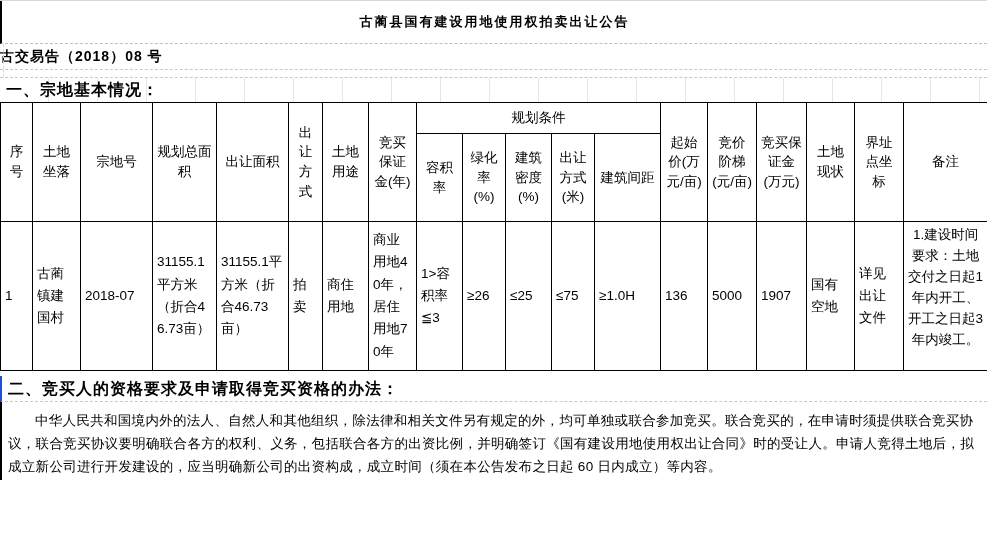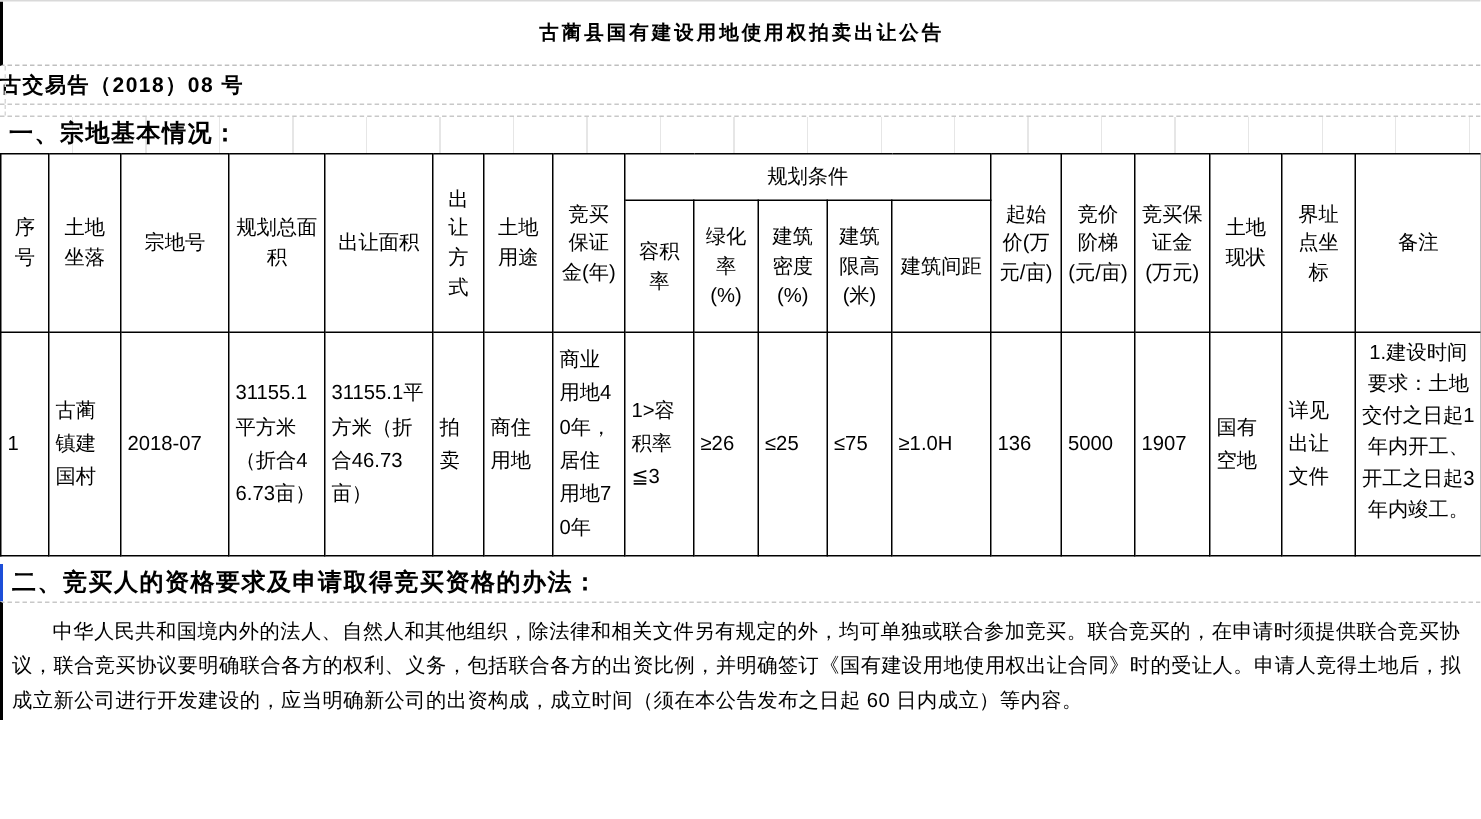--- a/index.html
+++ b/index.html
@@ -163,21 +163,21 @@
         <th rowspan="2">竞价阶梯(元/亩)</th>
         <th rowspan="2">竞买保证金(万元)</th>
         <th rowspan="2">土地现状</th>
         <th rowspan="2">界址点坐标</th>
         <th rowspan="2">备注</th>
       </tr>
       <tr class="sub-row">
         <th>容积率</th>
         <th>绿化率(%)</th>
         <th>建筑密度(%)</th>
-        <th>建筑限高(米)</th>
+        <th>出让方式(米)</th>
         <th>建筑间距</th>
       </tr>
     </thead>
     <tbody>
       <tr>
         <td>1</td>
         <td>古蔺镇建国村</td>
         <td>2018-07</td>
         <td>31155.1平方米（折合46.73亩）</td>
         <td>31155.1平方米（折合46.73亩）</td>

